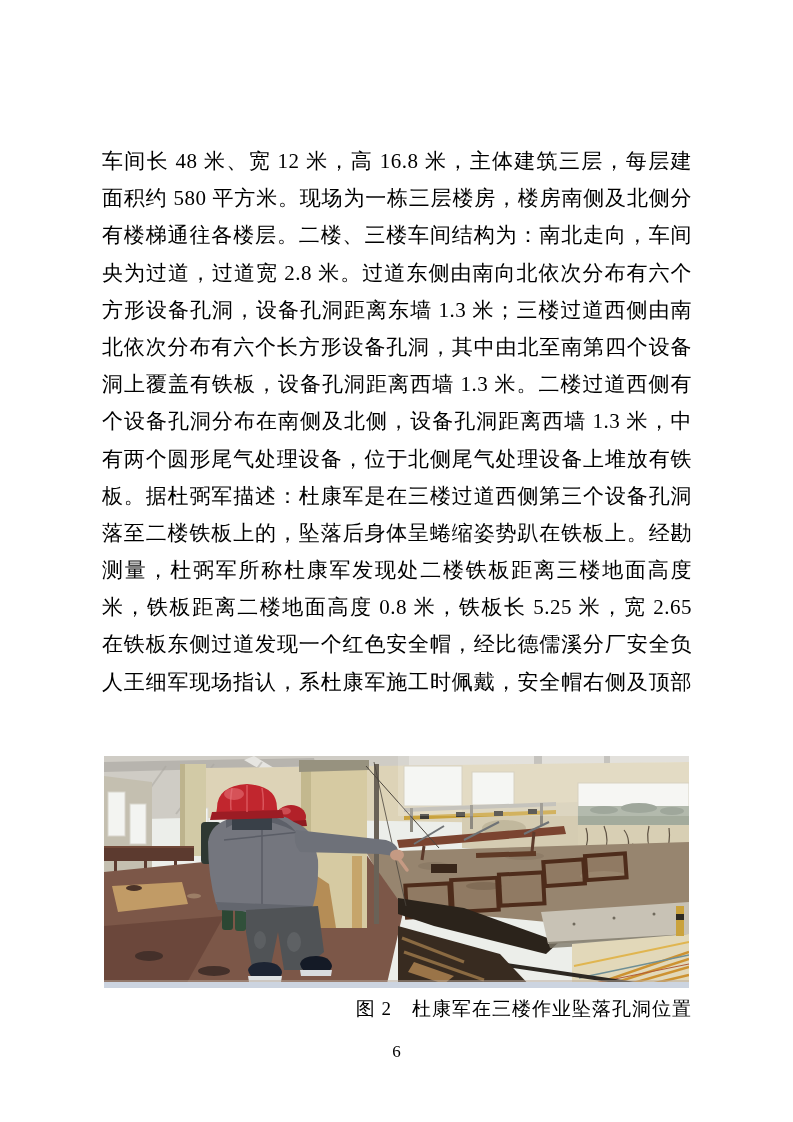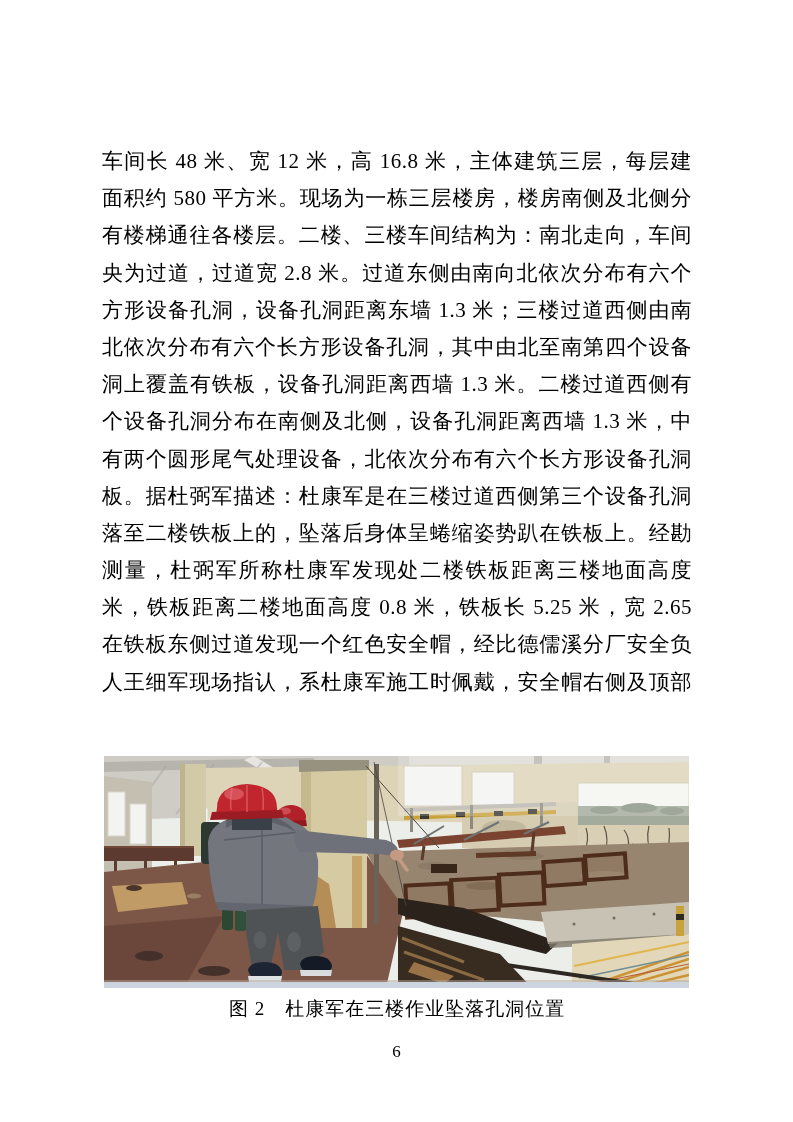--- a/index.html
+++ b/index.html
@@ -15,42 +15,42 @@
     letter-spacing:0.5px;
   }
   .bline.last { text-align-last:left; }
   .photo {
     position:absolute; left:104px; top:756px; width:585px; height:232px;
     overflow:hidden; background:#eceeea;
   }
   .photo svg { display:block; width:585px; height:232px; }
   .caption {
     position:absolute; top:996px; left:102px; width:590px;
-    text-align:center; font-size:19px; letter-spacing:1px;
+    text-align:right; font-size:19px; letter-spacing:1px;
   }
   .pagenum {
     position:absolute; top:1042px; left:0; width:100%;
     text-align:center; font-size:17px;
   }
 </style>
 </head>
 <body>
 
 <div class="page">
 
   <div class="body-text">
     <div class="bline">车间长 48 米、宽 12 米，高 16.8 米，主体建筑三层，每层建筑</div>
     <div class="bline">面积约 580 平方米。现场为一栋三层楼房，楼房南侧及北侧分别</div>
     <div class="bline">有楼梯通往各楼层。二楼、三楼车间结构为：南北走向，车间中</div>
     <div class="bline">央为过道，过道宽 2.8 米。过道东侧由南向北依次分布有六个长</div>
     <div class="bline">方形设备孔洞，设备孔洞距离东墙 1.3 米；三楼过道西侧由南向</div>
     <div class="bline">北依次分布有六个长方形设备孔洞，其中由北至南第四个设备孔</div>
     <div class="bline">洞上覆盖有铁板，设备孔洞距离西墙 1.3 米。二楼过道西侧有四</div>
     <div class="bline">个设备孔洞分布在南侧及北侧，设备孔洞距离西墙 1.3 米，中间</div>
-    <div class="bline">有两个圆形尾气处理设备，北依次分布有六个长方形设备孔洞</div>
+    <div class="bline">有两个圆形尾气处理设备，位于北侧尾气处理设备上堆放有铁</div>
     <div class="bline">板。据杜弼军描述：杜康军是在三楼过道西侧第三个设备孔洞坠</div>
     <div class="bline">落至二楼铁板上的，坠落后身体呈蜷缩姿势趴在铁板上。经勘查</div>
     <div class="bline">测量，杜弼军所称杜康军发现处二楼铁板距离三楼地面高度 5.1</div>
     <div class="bline">米，铁板距离二楼地面高度 0.8 米，铁板长 5.25 米，宽 2.65 米。</div>
     <div class="bline">在铁板东侧过道发现一个红色安全帽，经比德儒溪分厂安全负责</div>
     <div class="bline">人王细军现场指认，系杜康军施工时佩戴，安全帽右侧及顶部发</div>
   </div>
 
   <figure class="photo" style="margin:0">
     <svg viewBox="0 0 585 232" preserveAspectRatio="none" role="img" aria-label="现场照片：两名头戴红色安全帽的人员站在废弃车间三楼，其中一人伸手指向过道西侧地面的设备孔洞，周围可见锈蚀钢梁、破损楼板与墙体裂缝">

